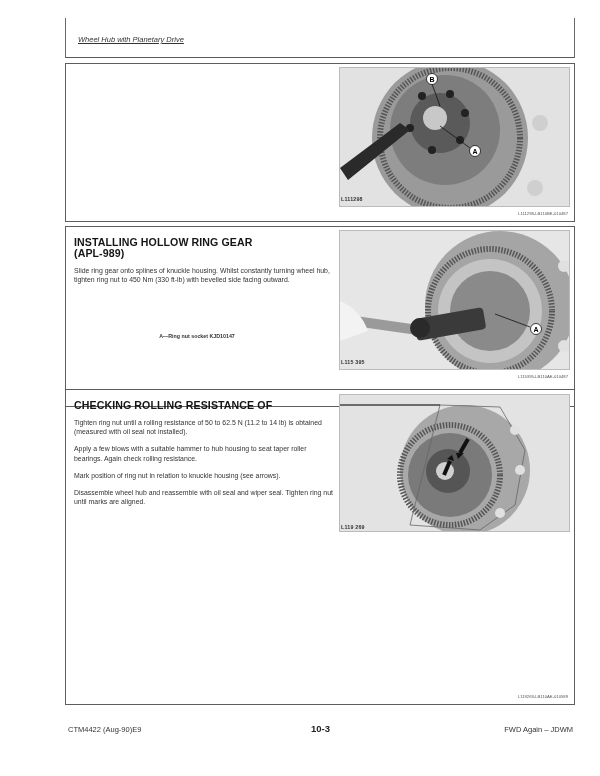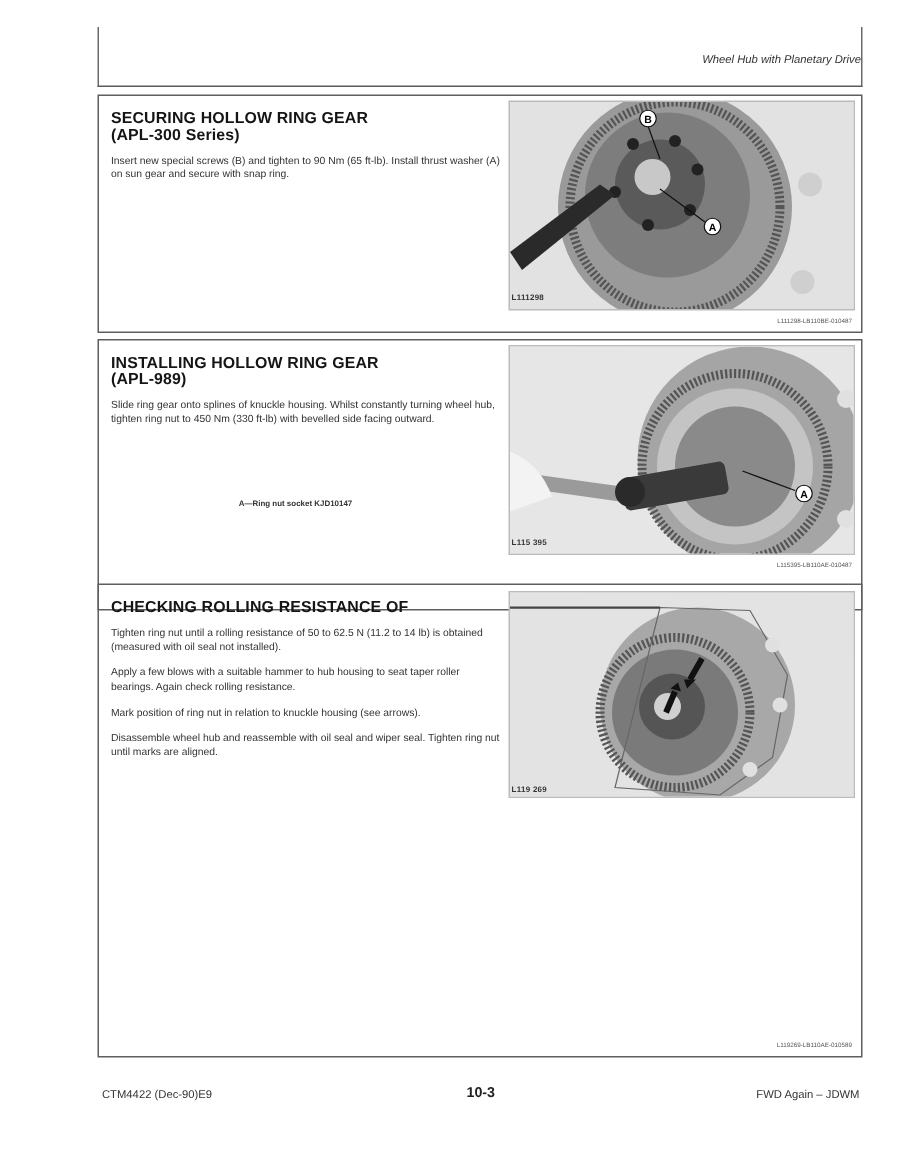--- a/index.html
+++ b/index.html
@@ -4,22 +4,22 @@
 <style>
   * { box-sizing: border-box; margin: 0; padding: 0; }
   html, body { width: 600px; height: 776px; background: #ffffff; overflow: hidden; }
   body { position: relative; font-family: "Liberation Sans", sans-serif; color: #1a1a1a; }
 
   .header-box {
     position: absolute; left: 65px; top: 18px; width: 510px; height: 40px;
     border-left: 1px solid #6a6a6a; border-right: 1px solid #6a6a6a; border-bottom: 1.5px solid #5a5a5a;
   }
   .header-title {
-    position: absolute; left: 12px; right: 0; top: 17px; text-align: right;
-    font-size: 7.5px; font-style: italic; color: #333;
+    position: absolute; left: 12px; right: 0; top: 17px; text-align: left;
+    font-size: 7.5px; font-style: italic; color: #333; text-decoration: underline;
   }
 
   .section {
     position: absolute; left: 65px; width: 510px;
     border: 1.5px solid #5e5e5e;
   }
   .sec1 { top: 63px; height: 159px; }
   .sec2 { top: 226px; height: 181px; }
   .sec3 { top: 389px; height: 316px; }
 
@@ -57,29 +57,20 @@
   .footer-right { position: absolute; right: 0; top: 2px; font-size: 7.5px; color: #333; }
 </style>
 </head>
 <body>
 
 <div class="header-box">
   <div class="header-title">Wheel Hub with Planetary Drive</div>
 </div>
 
 <div class="section sec1">
-  <div class="sec-text">
-    <div class="sec-title">
-      <div>SECURING HOLLOW RING GEAR</div>
-      <div>(APL-300 Series)</div>
-    </div>
-    <div class="sec-body">
-      <p>Insert new special screws (B) and tighten to 90 Nm (65 ft-lb). Install thrust washer (A) on sun gear and secure with snap ring.</p>
-    </div>
-  </div>
   <div class="photo">
     <svg width="231" height="140" viewBox="0 0 231 140">
       <rect width="231" height="140" fill="#e2e2e2"></rect>
       <circle cx="110" cy="70" r="78" fill="#9a9a9a"></circle>
       <circle cx="110" cy="70" r="70" fill="none" stroke="#555" stroke-width="6" stroke-dasharray="1.5 1.5"></circle>
       <circle cx="105" cy="62" r="55" fill="#7d7d7d"></circle>
       <circle cx="100" cy="55" r="30" fill="#5a5a5a"></circle>
       <circle cx="95" cy="50" r="12" fill="#c8c8c8"></circle>
       <circle cx="82" cy="28" r="4" fill="#222"></circle>
         <circle cx="110" cy="26" r="4" fill="#222"></circle>
@@ -164,16 +155,16 @@
       <circle cx="175" cy="35" r="5" fill="#e0e0e0"></circle>
         <circle cx="180" cy="75" r="5" fill="#e0e0e0"></circle>
       <circle cx="160" cy="118" r="5" fill="#e0e0e0"></circle>
     </svg>
   </div>
   <div class="fig-label" style="top:134px;">L119 269</div>
   <div class="ref-code" style="top:304px;">L119269-LB110AE-010589</div>
 </div>
 
 <div class="footer">
-  <div class="footer-left">CTM4422 (Dec-90)E9</div>
+  <div class="footer-left">CTM4422 (Aug-90)E9</div>
   <div class="footer-center">10-3</div>
   <div class="footer-right">FWD Again – JDWM</div>
 </div>
 
 </body></html>

